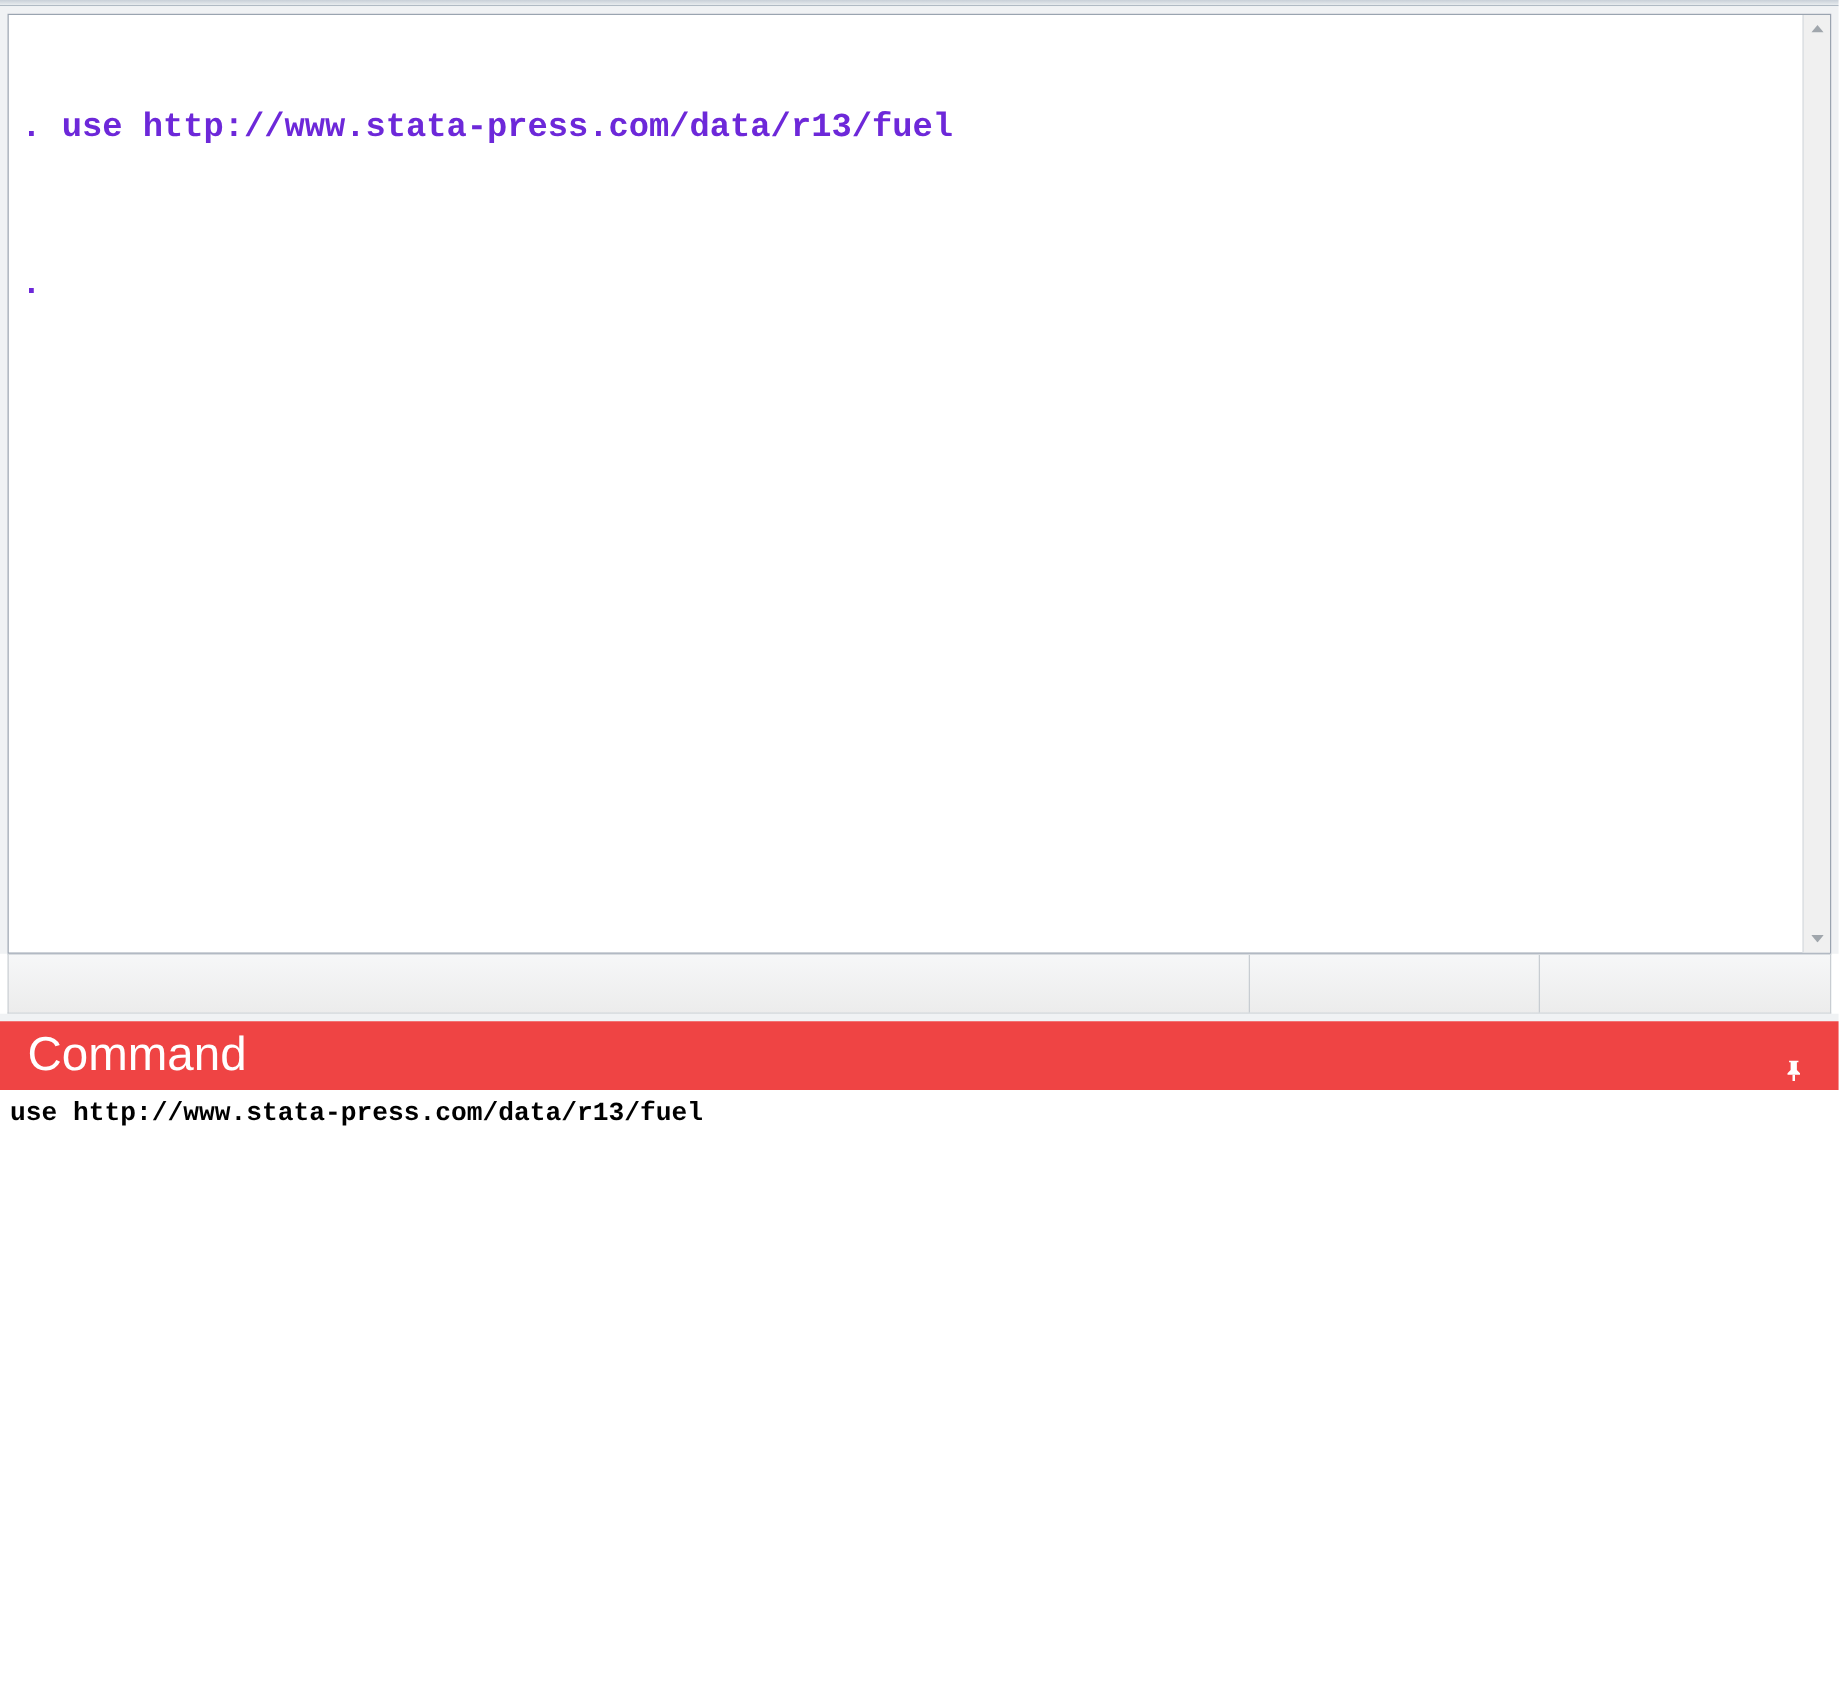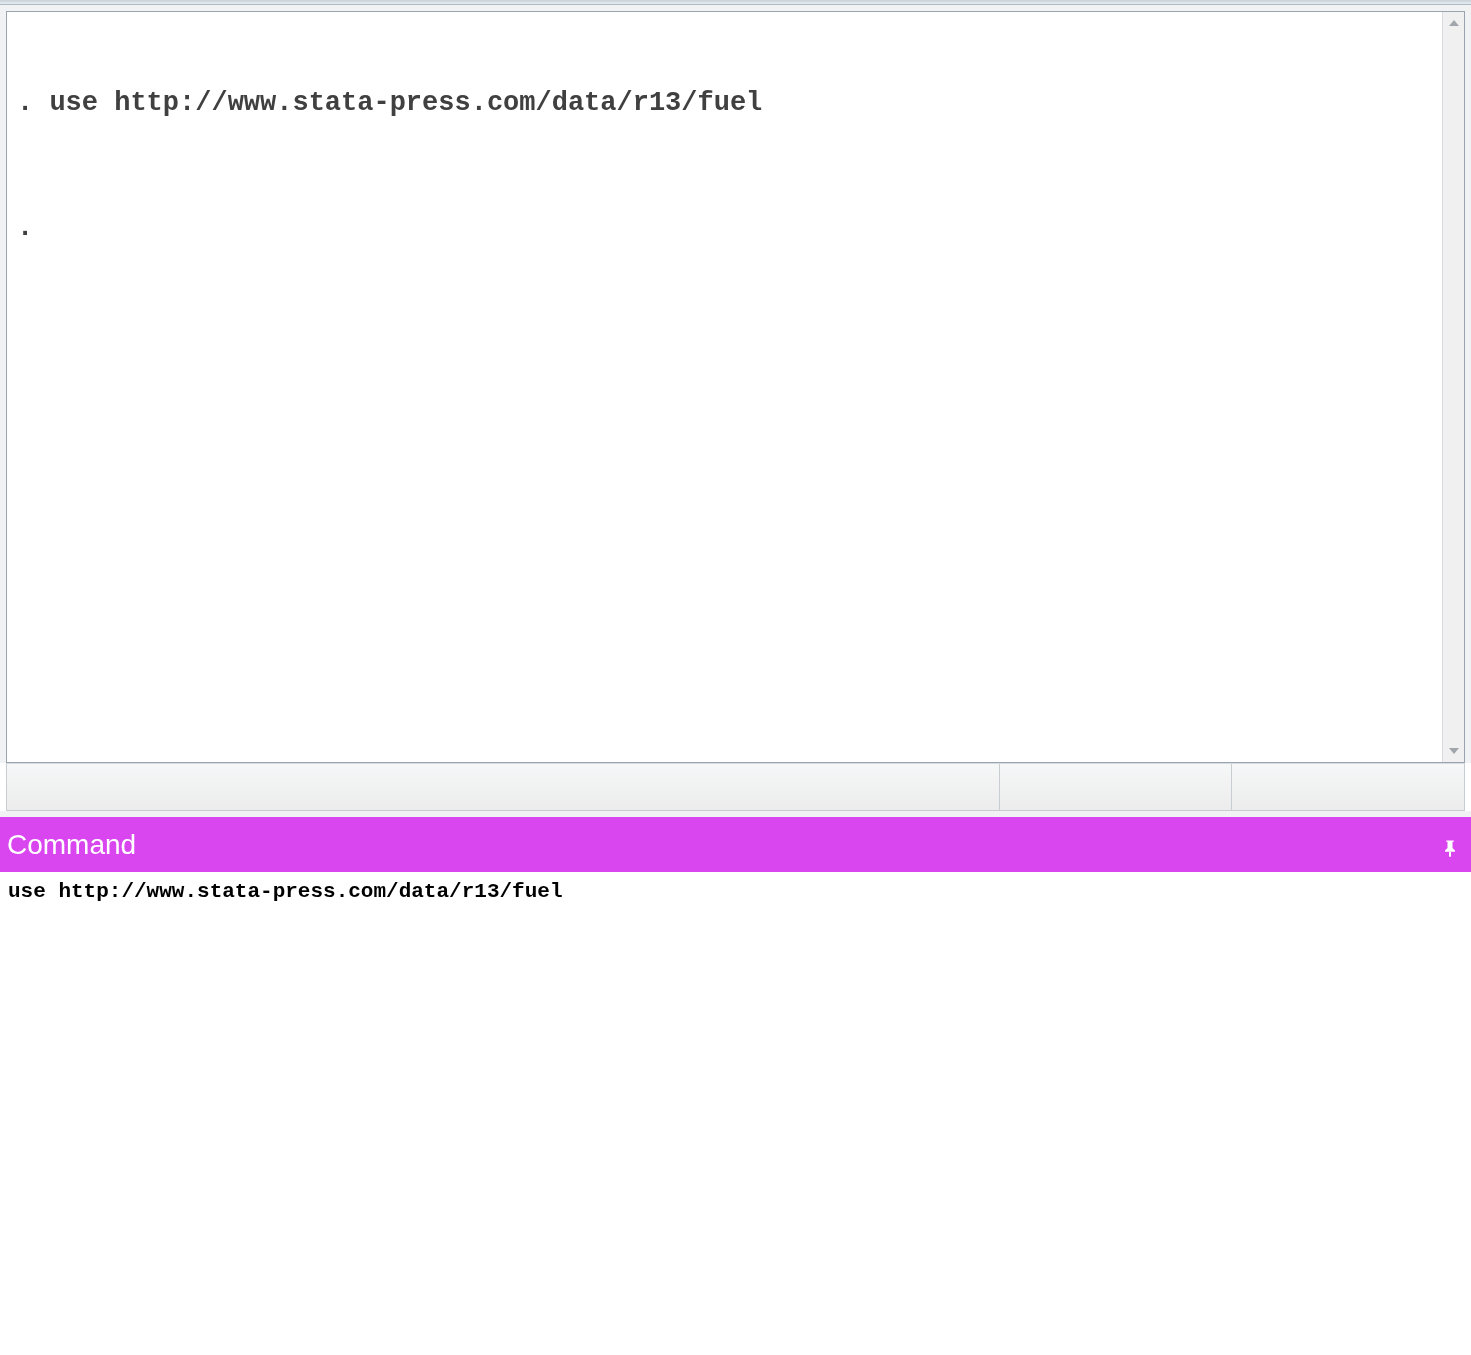--- a/index.html
+++ b/index.html
@@ -32,21 +32,21 @@
       border: 1px solid #9aa4b0;
       height: 752px;
       display: flex;
     }
     .results-content {
       flex: 1;
       padding: 14px 10px;
       font-family: "Consolas", "Courier New", monospace;
       font-size: 27px;
       font-weight: bold;
-      color: #404040;
+      color: #6d28d9;
       white-space: pre;
       overflow: hidden;
     }
     .results-line {
       line-height: 1.3;
       margin-bottom: 30px;
     }
     .scrollbar {
       width: 22px;
       background: #f0f0f0;
@@ -80,27 +80,27 @@
       height: 100%;
     }
     .status-cell.c1 { flex: 1; }
     .status-cell.c2 { width: 232px; }
     .status-cell.c3 { width: 232px; border-right: none; }
     .spacer {
       height: 6px;
       background: #f0f2f4;
     }
     .command-header {
-      background: #d946ef;
+      background: #ef4444;
       color: #ffffff;
       height: 55px;
       display: flex;
       align-items: center;
-      padding: 0 7px;
-      font-size: 28px;
+      padding: 0 22px;
+      font-size: 38px;
       font-weight: 400;
       font-family: "Segoe UI", sans-serif;
     }
     .command-header-title {
       flex: 1;
     }
     .pin-icon {
       width: 24px;
       height: 24px;
       cursor: pointer;

